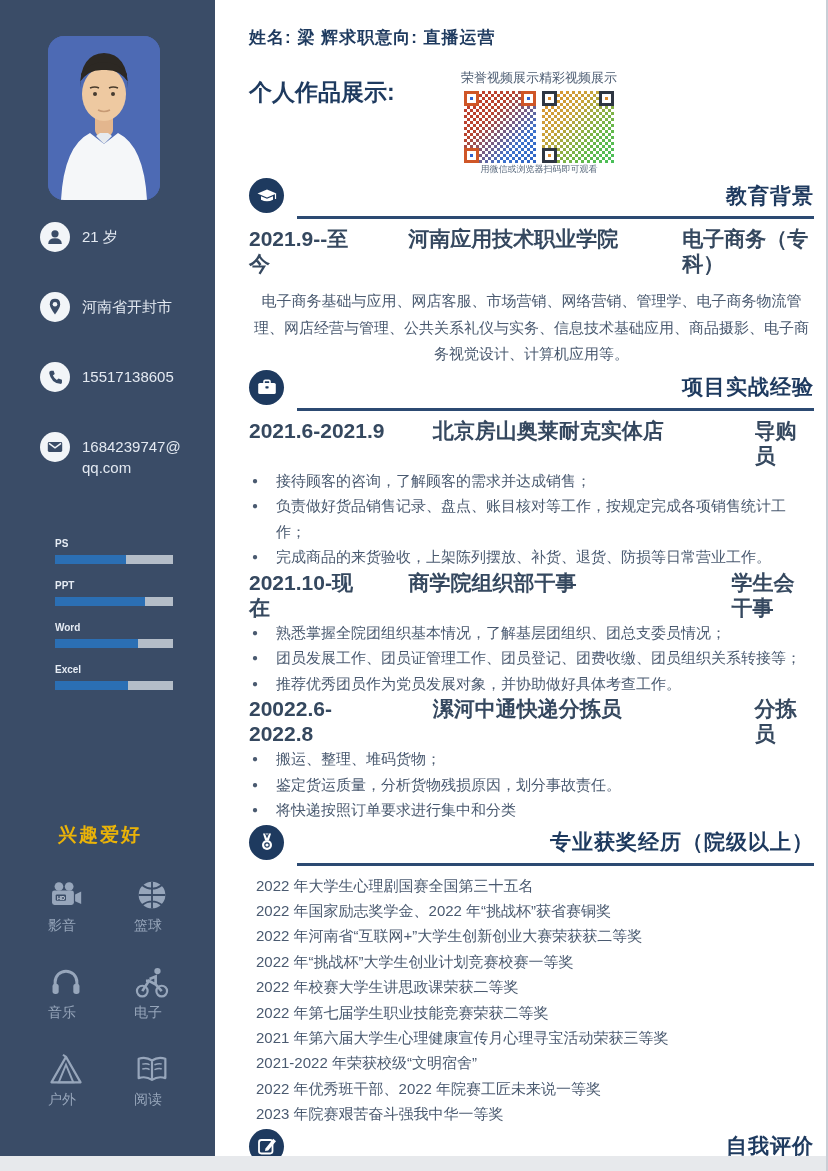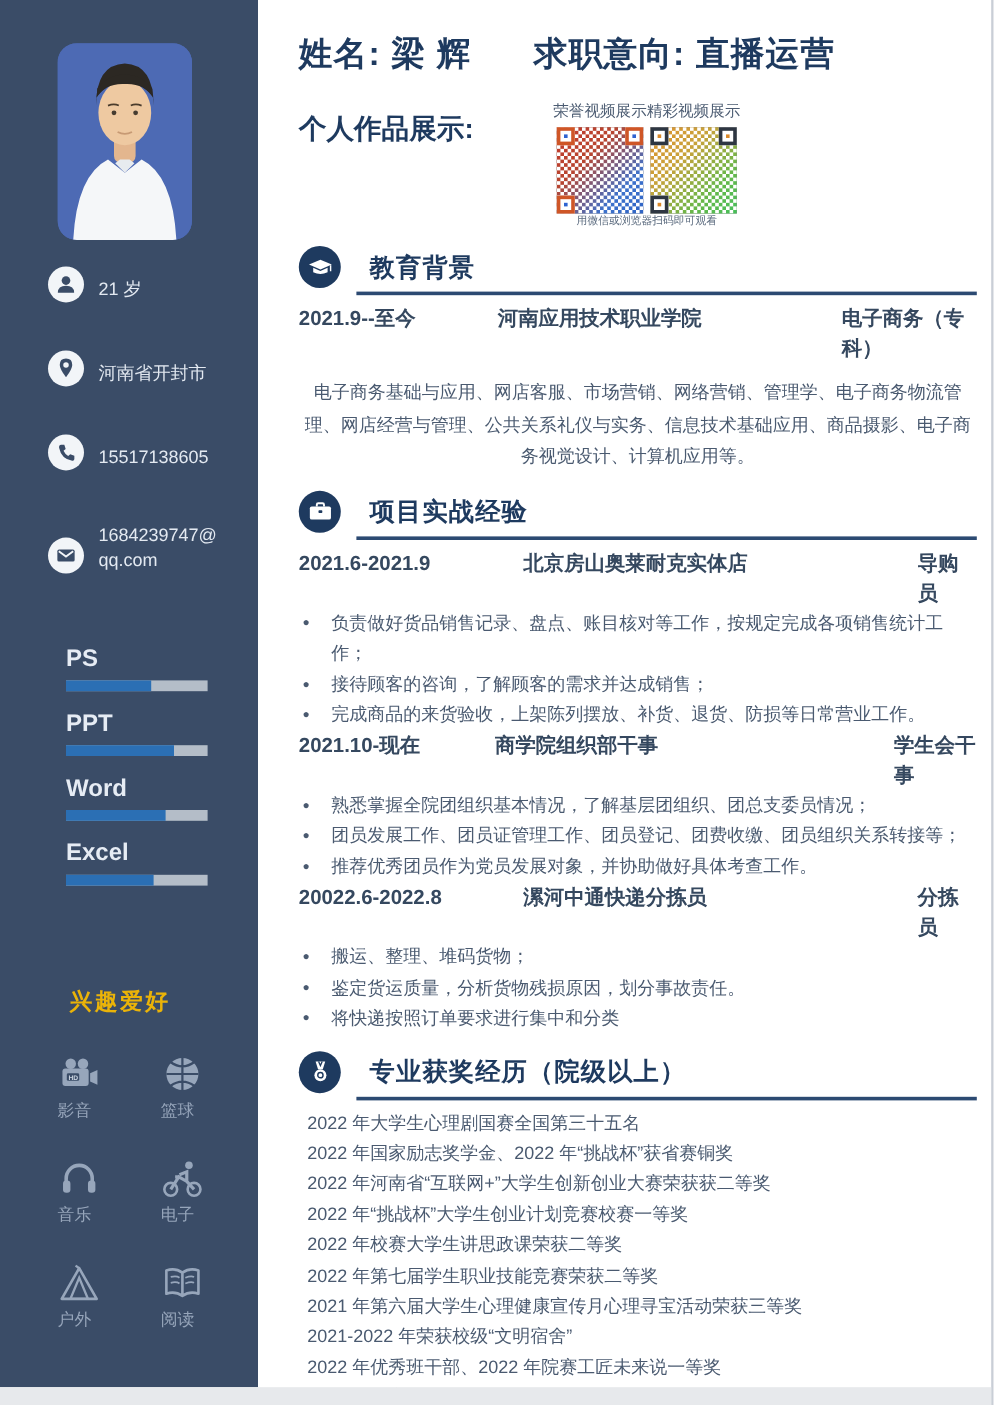--- a/index.html
+++ b/index.html
@@ -6,67 +6,67 @@
   html,body { background:#eceef1; }
   body { font-family:"Liberation Sans","DejaVu Sans",sans-serif; }
   .page { position:relative; width:828px; height:1171px; background:#ffffff;
           border-right:2px solid #c9ced6; overflow:hidden; margin:0 auto; }
 
   
   .sidebar { position:absolute; left:0; top:0; width:215px; height:1156px; background:#3a4c67; }
   .photo { position:absolute; left:48px; top:36px; width:112px; height:164px;
            border-radius:16px; overflow:hidden; background:#4d6ab4; }
   .contacts { position:absolute; left:40px; top:222px; width:150px; }
-  .contact { display:flex; align-items:flex-end; margin-bottom:40px; }
+  .contact { display:flex; align-items:flex-start; margin-bottom:40px; }
   .c-icon { width:30px; height:30px; border-radius:50%; background:#f2f5f8; flex:0 0 30px;
             display:flex; align-items:center; justify-content:center; }
   .c-text { color:#e3e9f1; font-size:15px; line-height:21px; margin-left:12px; padding-top:4px;
             word-break:break-all; width:105px; }
   .skills { position:absolute; left:55px; top:538px; width:118px; }
   .skill { margin-bottom:16px; }
-  .skill-label { color:#e6ecf4; font-size:20px; font-weight:bold; margin-bottom:6px; }
+  .skill-label { color:#e6ecf4; font-size:10px; font-weight:bold; margin-bottom:6px; }
   .skill-track { width:118px; height:9px; background:#b4bdc8; }
   .skill-fill { height:9px; background:#2b6fb4; }
   .hobbies-title { position:absolute; left:58px; top:822px; color:#eab308; font-size:19px;
                    font-weight:bold; letter-spacing:2px; }
   .hobby-grid { position:absolute; left:48px; top:878px; width:130px; display:grid;
                 grid-template-columns:1fr 1fr; column-gap:42px; row-gap:30px; }
   .hobby { display:flex; flex-direction:column; }
   .hobby-label { color:#96a5ba; font-size:14px; margin-top:5px; }
   .hob-ic { width:36px; height:34px; display:flex; align-items:center; justify-content:center; }
 
   
   .main { position:absolute; left:215px; top:0; width:611px; padding:26px 12px 0 34px; }
-  .hdr { display:flex; gap:52px; font-size:28px; font-weight:bold; color:#1e3a5f; letter-spacing:1px; }
+  .hdr { display:flex; font-size:17px; font-weight:bold; color:#1e3a5f; letter-spacing:1px; }
   .portfolio { display:flex; margin-top:20px; }
   .pf-label { width:212px; font-size:23px; font-weight:bold; color:#1e3a5f; padding-top:8px; }
   .pf-qrs { position:relative; display:flex; padding-bottom:13px; }
   .qr-group { display:flex; flex-direction:column; align-items:center; }
   .qr-label { font-size:13px; color:#4c5c72; margin-bottom:4px; }
   .qr { position:relative; width:72px; height:72px;
         background-size:100% 100%, 6px 6px; background-blend-mode:screen; }
   .qr1 { background-image:linear-gradient(135deg,#c23a2c 0%,#b8452f 35%,#3d72cc 75%,#2e63c4 100%),
          repeating-conic-gradient(#ffffff 0% 25%, #000 25% 50%); }
   .qr2 { background-image:linear-gradient(135deg,#e0912f 0%,#c8a23a 35%,#63b84a 75%,#46c05a 100%),
          repeating-conic-gradient(#ffffff 0% 25%, #000 25% 50%); }
   .f { position:absolute; width:15px; height:15px; background:#fff; }
   .f::after { content:""; position:absolute; inset:3px; }
   .qr1 .f { border:3px solid #cf5627; } .qr1 .f::after { background:#2f63d0; }
   .qr2 .f { border:3px solid #2e3642; } .qr2 .f::after { background:#d9892b; }
   .f.tl { left:0; top:0; } .f.tr { right:0; top:0; } .f.bl { left:0; bottom:0; }
   .qr-caption { position:absolute; left:-10px; right:-10px; bottom:0; text-align:center;
                 font-size:9px; color:#5a6a7e; }
 
-  .sec-head { display:flex; align-items:center; gap:24px; margin-top:14px; }
+  .sec-head { display:flex; align-items:center; gap:24px; margin-top:2px;justify-content:space-between; }
   .sec-icon { width:35px; height:35px; border-radius:50%; background:#1e3a5f; flex:0 0 35px;
               display:flex; align-items:center; justify-content:center; }
   .sec-title { font-size:21px; font-weight:bold; color:#1e3a5f; letter-spacing:1px; }
   .sec-rule { height:3px; background:#2c4a72; margin:3px 0 7px 48px; }
 
-  .bold-row { display:flex; font-weight:bold; font-size:17px; color:#35485f; line-height:25px;gap:40px; }
+  .bold-row { display:flex; font-weight:bold; font-size:21px; color:#35485f; line-height:25px;gap:40px; }
   .bold-row .p { width:152px; } .bold-row .o { width:298px; }
   .edu-courses { font-size:15px; color:#4a5a70; line-height:26.5px; margin-top:12px;text-align:center; }
   .bullet { position:relative; font-size:15px; color:#4a5a70; line-height:25.5px; padding-left:27px; }
   .bullet::before { content:"●"; position:absolute; left:3px; font-size:10px; color:#4a5a70; }
   .award { font-size:15px; color:#4a5a70; line-height:25.4px; padding-left:7px; }
 
   .bottom-strip { position:absolute; left:0; bottom:0; width:828px; height:15px; background:#e7e9ec; }
 </style>
 </head>
 <body>
@@ -286,22 +286,22 @@
         </span>
         <span class="sec-title">项目实战经验</span>
       </div>
       <div class="sec-rule"></div>
 
       <div class="bold-row">
         <span class="p">2021.6-2021.9</span>
         <span class="o">北京房山奥莱耐克实体店</span>
         <span>导购员</span>
       </div>
+      <div class="bullet">接待顾客的咨询，了解顾客的需求并达成销售；</div>
       <div class="bullet">负责做好货品销售记录、盘点、账目核对等工作，按规定完成各项销售统计工作；</div>
-      <div class="bullet">接待顾客的咨询，了解顾客的需求并达成销售；</div>
       <div class="bullet">完成商品的来货验收，上架陈列摆放、补货、退货、防损等日常营业工作。</div>
 
       <div class="bold-row">
         <span class="p">2021.10-现在</span>
         <span class="o" style="width:360px">商学院组织部干事</span>
         <span>学生会干事</span>
       </div>
       <div class="bullet">熟悉掌握全院团组织基本情况，了解基层团组织、团总支委员情况；</div>
       <div class="bullet">团员发展工作、团员证管理工作、团员登记、团费收缴、团员组织关系转接等；</div>
       <div class="bullet">推荐优秀团员作为党员发展对象，并协助做好具体考查工作。</div>

